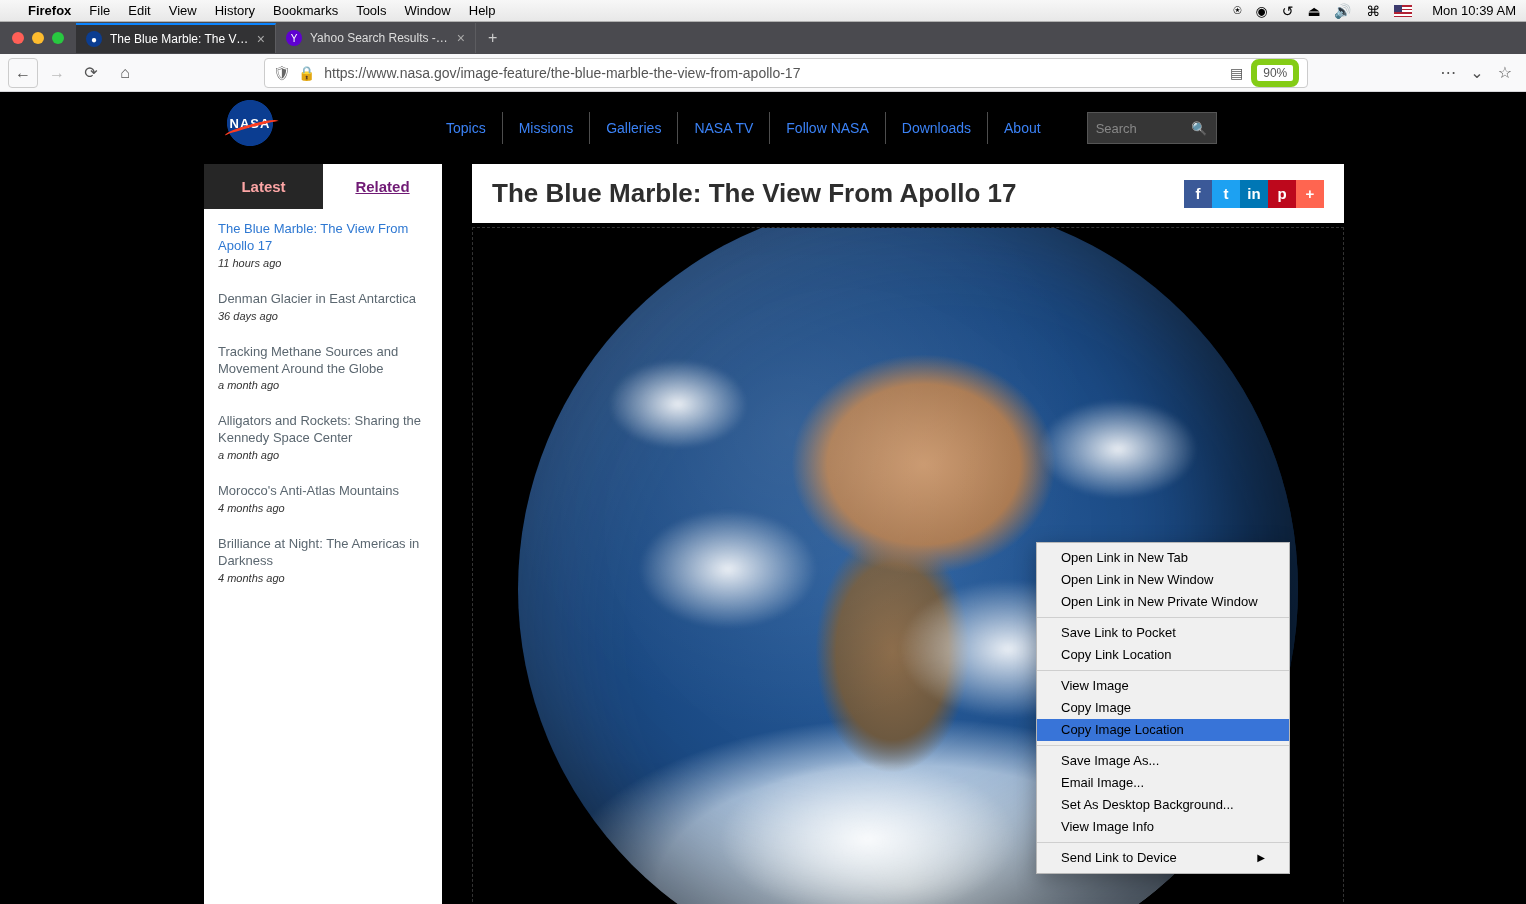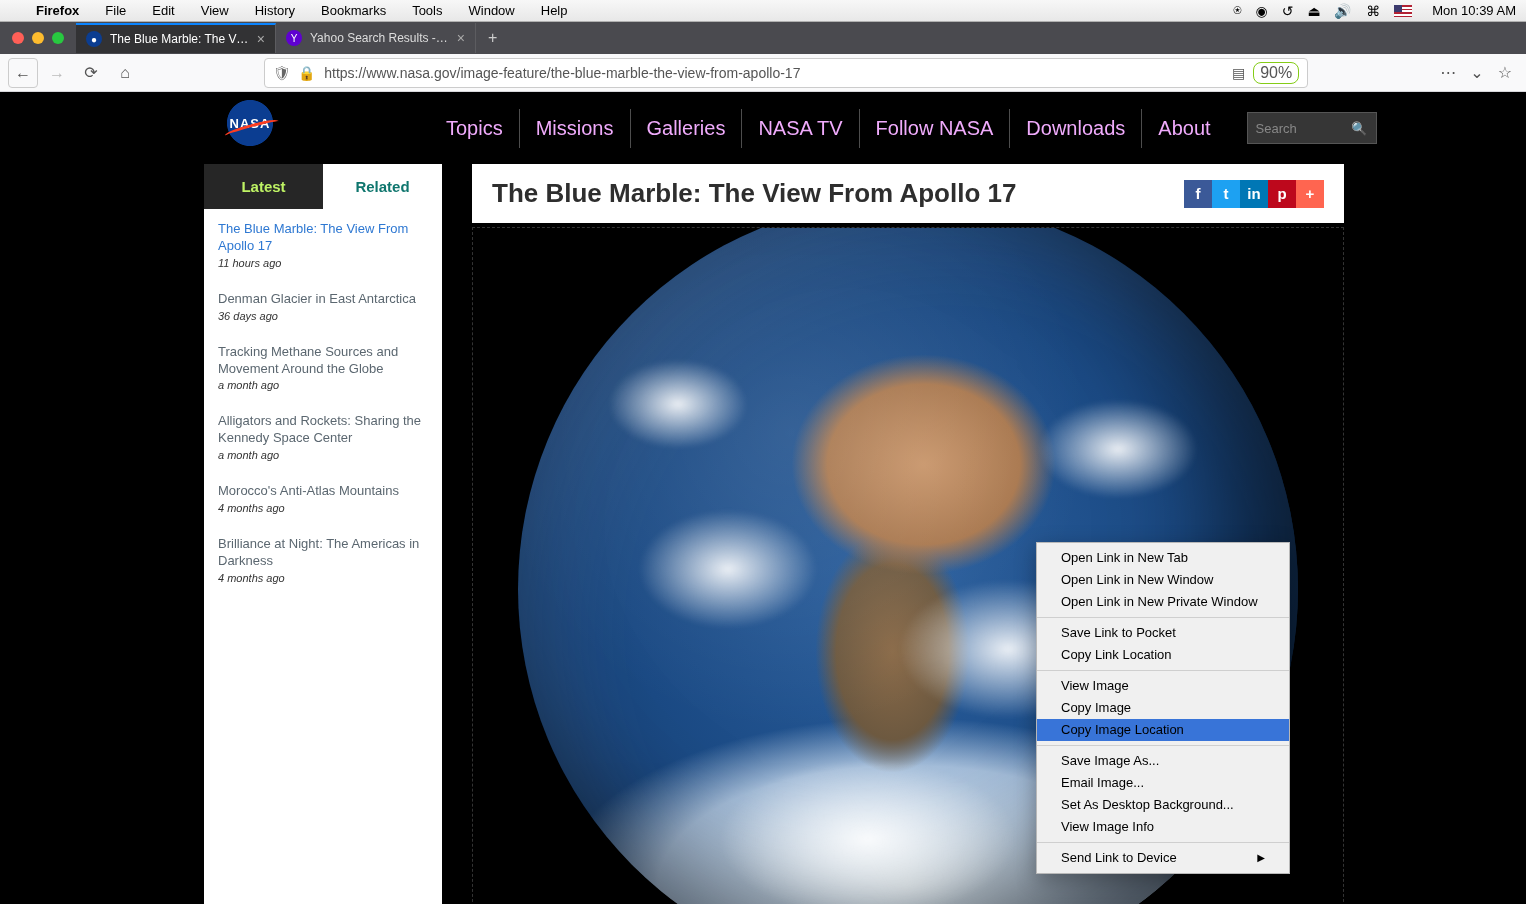--- a/index.html
+++ b/index.html
@@ -1,20 +1,20 @@
 <!DOCTYPE html>
 <html><head>
 <meta charset="utf-8">
 <style>
   * { margin: 0; padding: 0; box-sizing: border-box; font-family: -apple-system, "Helvetica Neue", Arial, sans-serif; }
   body { width: 1526px; height: 904px; overflow: hidden; background: #000; }
   
   
   .menubar { height: 22px; background: linear-gradient(#f7f7f7, #e8e8e8); display: flex; align-items: center; padding: 0 10px; font-size: 13px; color: #000; border-bottom: 1px solid #b0b0b0; }
-  .menubar .left { display: flex; gap: 26px; align-items: flex-end; }
+  .menubar .left { display: flex; gap: 18px; align-items: flex-end; }
   .menubar .left .apple { font-size: 15px; }
   .menubar .left .app { font-weight: 700; }
   .menubar .right { margin-left: auto; display: flex; gap: 14px; align-items: center; }
   .menubar .right .ic { font-size: 14px; }
   .menubar .clock { margin-left: 6px; }
   .flag { width: 18px; height: 12px; background: linear-gradient(#b22234 0 15%, #fff 15% 30%, #b22234 30% 45%, #fff 45% 60%, #b22234 60% 75%, #fff 75% 90%, #b22234 90%); position: relative; display:inline-block;}
   .flag::before { content:''; position:absolute; width:8px; height:7px; background:#3c3b6e; top:0; left:0;}
   
   
   .tabbar { height: 32px; background: #4a4a4f; display: flex; align-items: center; padding-left: 8px; }
@@ -28,42 +28,42 @@
   .tab .close { color: #aaa; font-size: 14px; }
   .newtab { color: #ccc; padding: 0 12px; font-size: 16px; }
   
   .toolbar { height: 38px; background: #f9f9fa; display: flex; align-items: center; padding: 0 8px; gap: 4px; border-bottom: 1px solid #d7d7db; }
   .toolbar .navbtn { width: 30px; height: 30px; display: flex; align-items: center; justify-content: center; color: #555; font-size: 16px;}
   .toolbar .navbtn.back { border:1px solid #ccc; border-radius:4px;}
   .toolbar .navbtn.disabled { color: #bbb; }
   .urlbar { flex: 1; margin: 0 120px 0 120px; height: 30px; background: #fff; border: 1px solid #ccc; border-radius: 4px; display: flex; align-items: center; padding: 0 8px; gap: 8px; font-size: 14px; color: #555;}
   .urlbar .lock { color: #12bc00; }
   .urlbar .url { flex:1; }
-  .urlbar .zoom { font-size:16px; border:1px solid #84cc16; border-radius:8px; padding:1px 6px;}
+  .urlbar .zoom { font-size:12px; border:6px solid #84cc16; border-radius:8px; padding:1px 6px;}
   .toolbar .righticons { display:flex; gap:14px; color:#555; font-size:16px; margin-left:8px; margin-right:6px;}
   
   
   .page { position: relative; height: calc(904px - 22px - 32px - 38px); background: #000; overflow: hidden; }
   
   .nasa-header { height: 72px; display: flex; align-items: center; padding: 0 40px 0 220px; position: absolute; top:0; left:0; right:0; }
   .nasa-logo { position:absolute; left:220px; top:6px; width:60px; height:50px; background:radial-gradient(circle,#0b3d91 58%,transparent 60%); border-radius:50%; display:flex; align-items:center; justify-content:center; color:#fff; font-weight:700; font-size:13px; letter-spacing:1px;}
   .nasa-logo::after{content:''; position:absolute; width:56px; height:6px; border-top:3px solid #fc3d21; border-radius:50%; transform:rotate(-15deg); top:26px; left:4px;}
   .nasa-nav { display: flex; margin-left: 210px; }
-  .nasa-nav a { color: #f0abfc; font-size: 20px; padding: 8px 16px; border-left: 1px solid rgba(255,255,255,.3); }
+  .nasa-nav a { color: #3b82f6; font-size: 14px; padding: 8px 16px; border-left: 1px solid rgba(255,255,255,.3); }
   .nasa-nav a:first-child { border-left: none; }
-  .nasa-search { margin-left: 20px; width: 130px; height: 32px; background: rgba(60,60,60,.9); border:1px solid #555; display:flex; align-items:center; padding:0 8px; color:#888; font-size:13px;}
+  .nasa-search { margin-left: 30px; width: 130px; height: 32px; background: rgba(60,60,60,.9); border:1px solid #555; display:flex; align-items:center; padding:0 8px; color:#888; font-size:13px;}
   .nasa-search .mag { margin-left:auto; color:#ccc;}
   
   .content-wrap { position: absolute; top: 72px; left: 204px; right: 182px; display: flex; gap: 30px; }
   
   .sidebar { width: 238px; background: #fff; }
   .tabs { display: flex; }
   .tabs .t { flex:1; text-align:center; padding: 14px 0; font-size: 15px; font-weight:600;}
-  .tabs .t.active { background: #262626; color: #bef264; }
-  .tabs .t.inactive { background: #fff; color: #0f766e; }
+  .tabs .t.active { background: #262626; color: #fca5a5; }
+  .tabs .t.inactive { background: #fff; color: #701a75; text-decoration: underline; }
   .sidelist { padding: 12px 14px; }
   .sideitem { margin-bottom: 22px; font-size: 13px; }
   .sideitem .title { color: #5b6770; line-height:1.3; margin-bottom:2px;}
   .sideitem.active .title { color: #2e78d2; }
   .sideitem .ago { font-style: italic; color: #333; font-size: 11px; }
   
   .main { flex: 1; }
   .article-head { background: #fff; padding: 14px 20px; display:flex; align-items:center;}
   .article-head h1 { font-size: 26px; font-weight: 700; color: #2e2e2e; }
   .socials { margin-left:auto; display:flex;}

